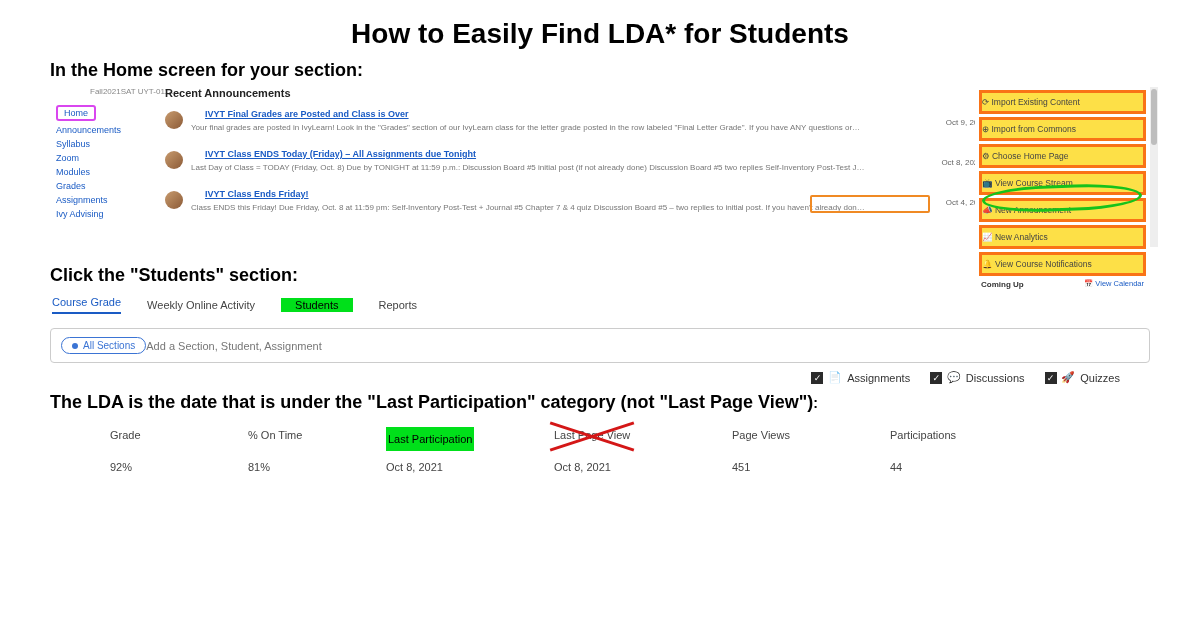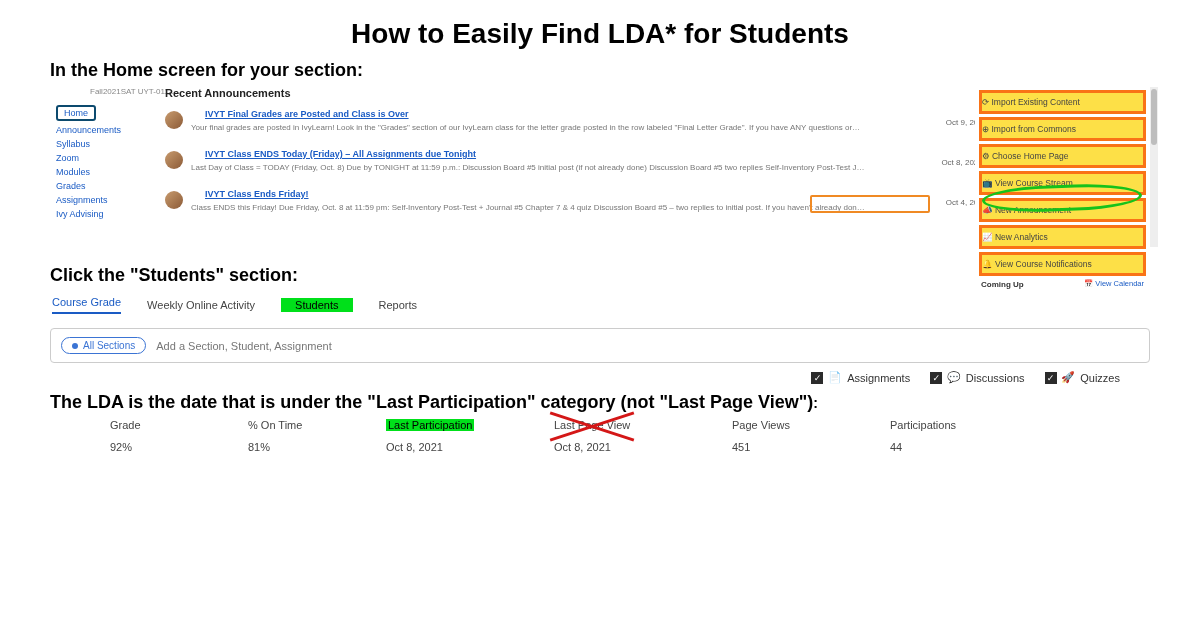--- a/index.html
+++ b/index.html
@@ -7,21 +7,21 @@
   .page { padding: 18px 50px 0 50px; }
 
   h1.title { text-align: center; font-size: 28px; font-weight: 900; margin-bottom: 10px; }
   h2.step { font-size: 18px; font-weight: 900; margin: 8px 0 6px 0; }
 
   
   .shot1 { border: none; position: relative; height: 170px; font-size: 9px; color: #555; }
   .shot1 .courseid { position: absolute; left: 40px; top: 0; font-size: 8px; color: #888; }
   .shot1 .leftnav { position: absolute; left: 0; top: 14px; width: 110px; }
   .shot1 .leftnav div { color: #1a5bc4; margin: 4px 6px; font-size: 9px; }
-  .home-boxed { display: inline-block; border: 2px solid #0c4a6e; border-radius: 3px; padding: 1px 6px; color: #1a5bc4 !important; }
+  .home-boxed { display: inline-block; border: 2px solid #d946ef; border-radius: 3px; padding: 1px 6px; color: #1a5bc4 !important; }
 
   .shot1 .recent { position: absolute; left: 115px; top: 0; font-size: 11px; font-weight: 700; color: #222; }
   .ann { position: absolute; left: 115px; right: 275px; }
   .ann.a1 { top: 22px; } .ann.a2 { top: 62px; } .ann.a3 { top: 102px; }
   .ann .avatar { width: 18px; height: 18px; border-radius: 50%; background: linear-gradient(135deg,#c89b6e,#8b5a36); position: absolute; left: 0; top: 2px; }
   .ann .ttl { position: absolute; left: 40px; top: 0; color: #1a5bc4; text-decoration: underline; font-size: 9px; font-weight: 600; }
   .ann .body { position: absolute; left: 26px; top: 14px; font-size: 8px; color: #777; white-space: nowrap; overflow: hidden; text-overflow: ellipsis; right: 0; }
   .ann .posted { position: absolute; right: -150px; top: 0; font-size: 8px; color: #666; text-align: right; width: 140px; }
   .ann .posted .lbl { display: block; }
   .orange-box { position: absolute; border: 2px solid #f08a24; width: 120px; height: 18px; left: 760px; top: 108px; border-radius: 2px; }
@@ -33,33 +33,33 @@
   .scroll .thumb{ position:absolute; top:2px; left:1px; width:6px; height:56px; background:#bdbdbd; border-radius:3px;}
   .comingup { font-size: 8px; color: #333; margin: 6px 4px 2px 6px; font-weight: 700; }
   .viewcal { font-size: 7.5px; color: #1a5bc4; float: right; margin-right: 6px; }
 
   
   .shot2 { position: relative; font-size: 11px; color: #444; margin-top: 4px; }
   .tabs { display: flex; gap: 26px; align-items: center; padding: 4px 2px; }
   .tabs .tab { font-size: 11px; color: #444; }
   .tabs .tab.active { color: #1a5bc4; border-bottom: 2px solid #1a5bc4; padding-bottom: 4px; }
   .tabs .hl { background: #00e01a; color: #000; padding: 1px 14px; }
-  .filterbar { border: 1px solid #ccc; border-radius: 4px; margin: 10px 0 8px 0; padding: 8px 10px; display: flex; align-items: center; gap: 10px; font-size: 11px; color: #777; }
+  .filterbar { border: 1px solid #ccc; border-radius: 4px; margin: 10px 0 8px 0; padding: 8px 10px; display: flex; align-items: center; font-size: 11px; color: #777; }
   .chip { border: 1px solid #3b74d4; border-radius: 14px; padding: 2px 10px; color: #3b74d4; font-size: 10px; display: inline-flex; align-items: center; gap:5px;}
   .chip .dot{width:6px;height:6px;border-radius:50%;background:#3b74d4;display:inline-block;}
   .checks { display: flex; gap: 20px; justify-content: flex-end; font-size: 11px; color: #333; padding-right: 30px; }
   .chk { display: inline-flex; align-items: center; gap: 5px; }
   .chkbox { width: 12px; height: 12px; background: #2b2b2b; color: #fff; font-size: 9px; display: inline-flex; align-items: center; justify-content: center; }
 
   
   .shot3 { position: relative; font-size: 12px; color: #333; margin-top: 6px; }
   .cols, .vals { display: grid; grid-template-columns: 130px 130px 160px 170px 150px 150px; gap: 8px; align-items: center; }
   .cols { color: #444; font-size: 11px; margin-bottom: 10px; padding-left: 60px;}
   .vals { color: #444; font-size: 11px; padding-left: 60px;}
-  .hl2 { background: #00e01a; color: #000; padding: 0 2px; display:inline-block;}
+  .hl2 { background: #00e01a; color: #000; padding: 6px 2px; display:inline-block;margin-top:8px;}
   .x-wrap { position: relative; display: inline-block; }
   .x-wrap::before, .x-wrap::after { content:""; position:absolute; left:-6px; right:-6px; top:50%; height:3px; background:#d41717; }
   .x-wrap::before{ transform: rotate(18deg);} .x-wrap::after{ transform: rotate(-18deg);}
   .small-colon{font-size:14px;}
 </style>
 </head>
 <body>
 
 <div class="page">
   <h1 class="title">How to Easily Find LDA* for Students</h1>

